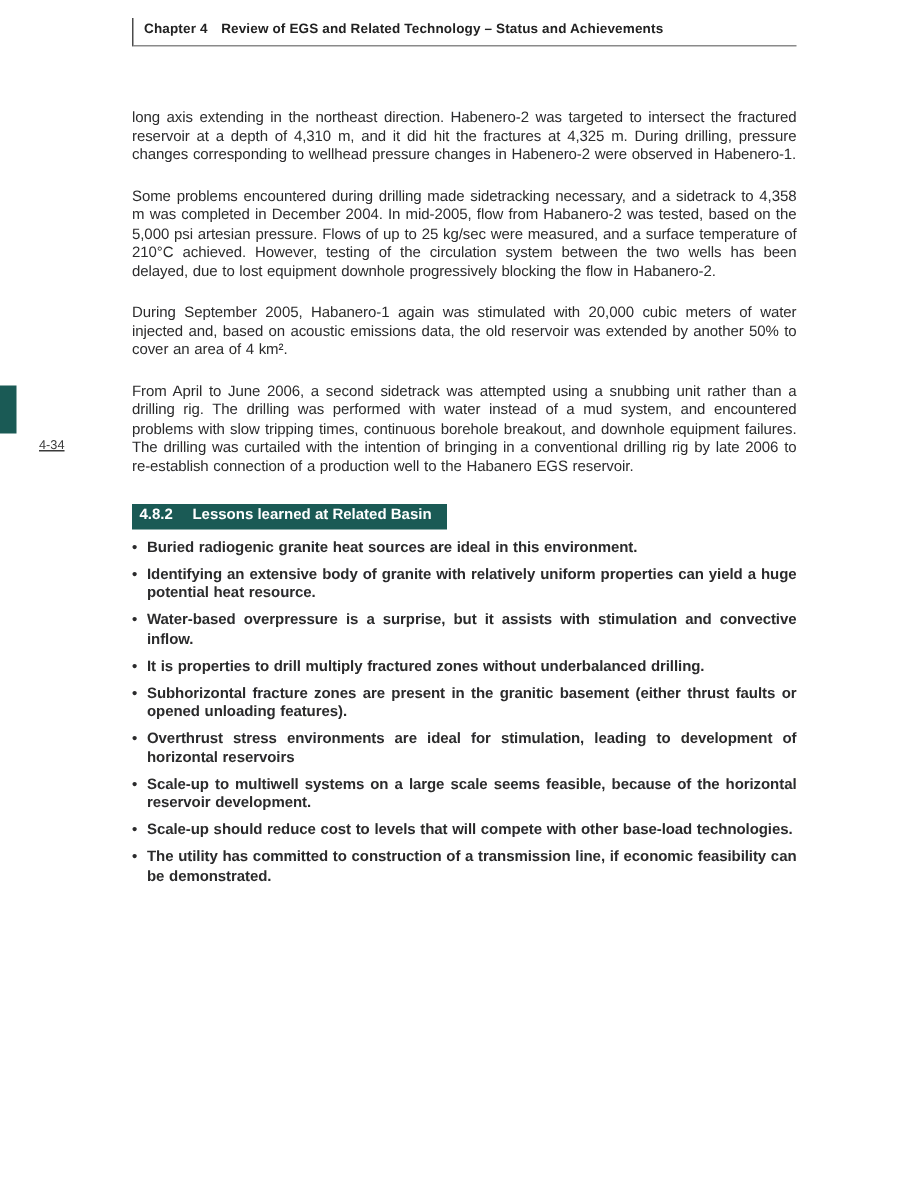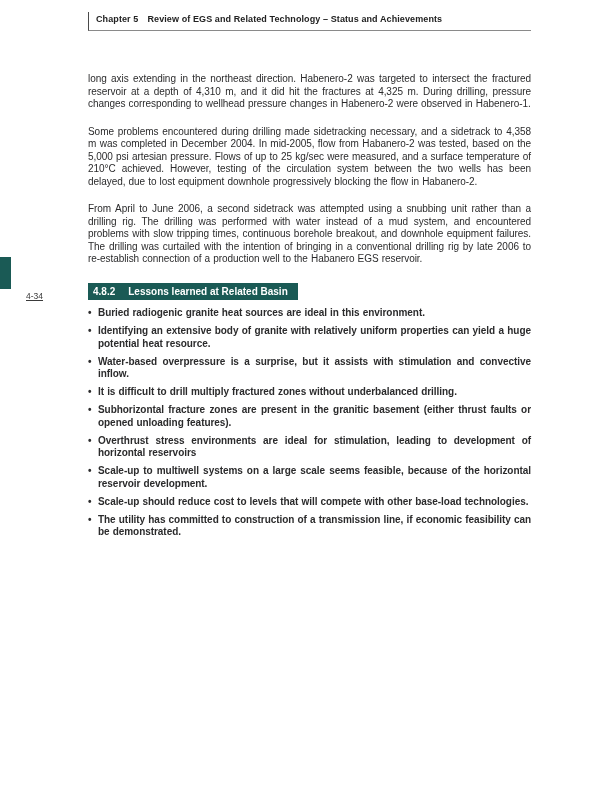--- a/index.html
+++ b/index.html
@@ -95,37 +95,38 @@
 <body>
 
 <div class="page">
 
   <div class="side-tab"></div>
   <div class="page-number">4-34</div>
 
   <div class="content">
 
     <div class="running-header">
-      <span class="chapter-label">Chapter 5</span><span>Review of EGS and Related Technology – Status and Achievements</span>
+      <span class="chapter-label">Chapter 4</span><span>Review of EGS and Related Technology – Status and Achievements</span>
     </div>
 
     <div class="body-block">
       <p class="para">long axis extending in the northeast direction. Habenero-2 was targeted to intersect the fractured reservoir at a depth of 4,310 m, and it did hit the fractures at 4,325 m. During drilling, pressure changes corresponding to wellhead pressure changes in Habenero-2 were observed in Habenero-1.</p>
       <p class="para">Some problems encountered during drilling made sidetracking necessary, and a sidetrack to 4,358 m was completed in December 2004. In mid-2005, flow from Habanero-2 was tested, based on the 5,000 psi artesian pressure. Flows of up to 25 kg/sec were measured, and a surface temperature of 210°C achieved. However, testing of the circulation system between the two wells has been delayed, due to lost equipment downhole progressively blocking the flow in Habanero-2.</p>
+      <p class="para">During September 2005, Habanero-1 again was stimulated with 20,000 cubic meters of water injected and, based on acoustic emissions data, the old reservoir was extended by another 50% to cover an area of 4 km².</p>
       <p class="para">From April to June 2006, a second sidetrack was attempted using a snubbing unit rather than a drilling rig. The drilling was performed with water instead of a mud system, and encountered problems with slow tripping times, continuous borehole breakout, and downhole equipment failures. The drilling was curtailed with the intention of bringing in a conventional drilling rig by late 2006 to re-establish connection of a production well to the Habanero EGS reservoir.</p>
 
       <div class="section-heading">
         <span class="sec-num">4.8.2</span><span>Lessons learned at Related Basin</span>
       </div>
 
       <ul class="bullets">
         <li><span>Buried radiogenic granite heat sources are ideal in this environment.</span></li>
         <li><span>Identifying an extensive body of granite with relatively uniform properties can yield a huge potential heat resource.</span></li>
         <li><span>Water-based overpressure is a surprise, but it assists with stimulation and convective inflow.</span></li>
-        <li><span>It is difficult to drill multiply fractured zones without underbalanced drilling.</span></li>
+        <li><span>It is properties to drill multiply fractured zones without underbalanced drilling.</span></li>
         <li><span>Subhorizontal fracture zones are present in the granitic basement (either thrust faults or opened unloading features).</span></li>
         <li><span>Overthrust stress environments are ideal for stimulation, leading to development of horizontal reservoirs</span></li>
         <li><span>Scale-up to multiwell systems on a large scale seems feasible, because of the horizontal reservoir development.</span></li>
         <li><span>Scale-up should reduce cost to levels that will compete with other base-load technologies.</span></li>
         <li><span>The utility has committed to construction of a transmission line, if economic feasibility can be demonstrated.</span></li>
       </ul>
     </div>
 
   </div>
 </div>

